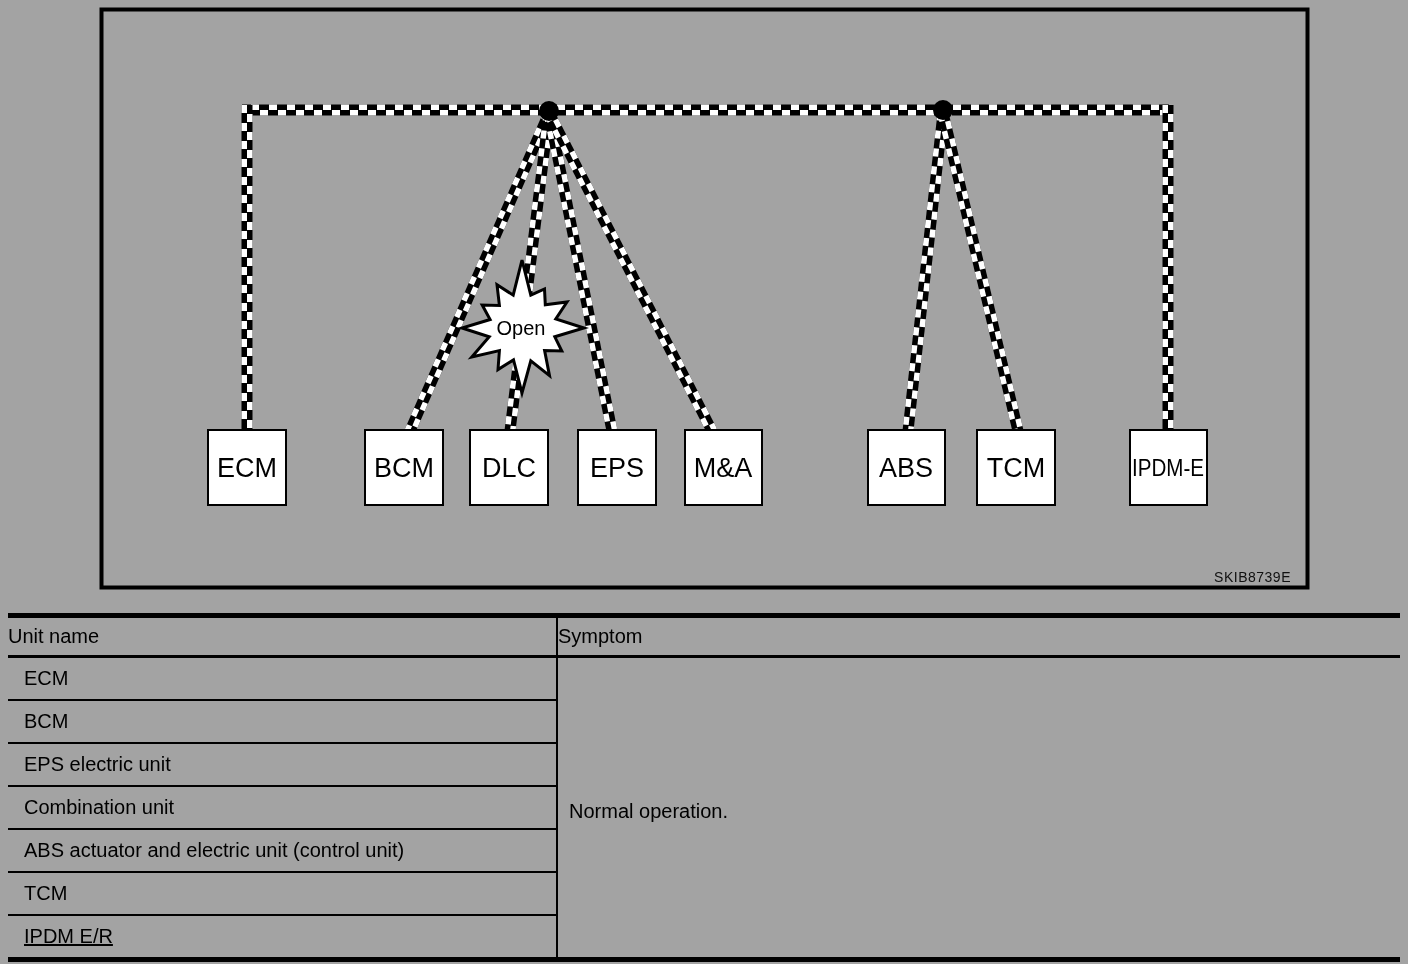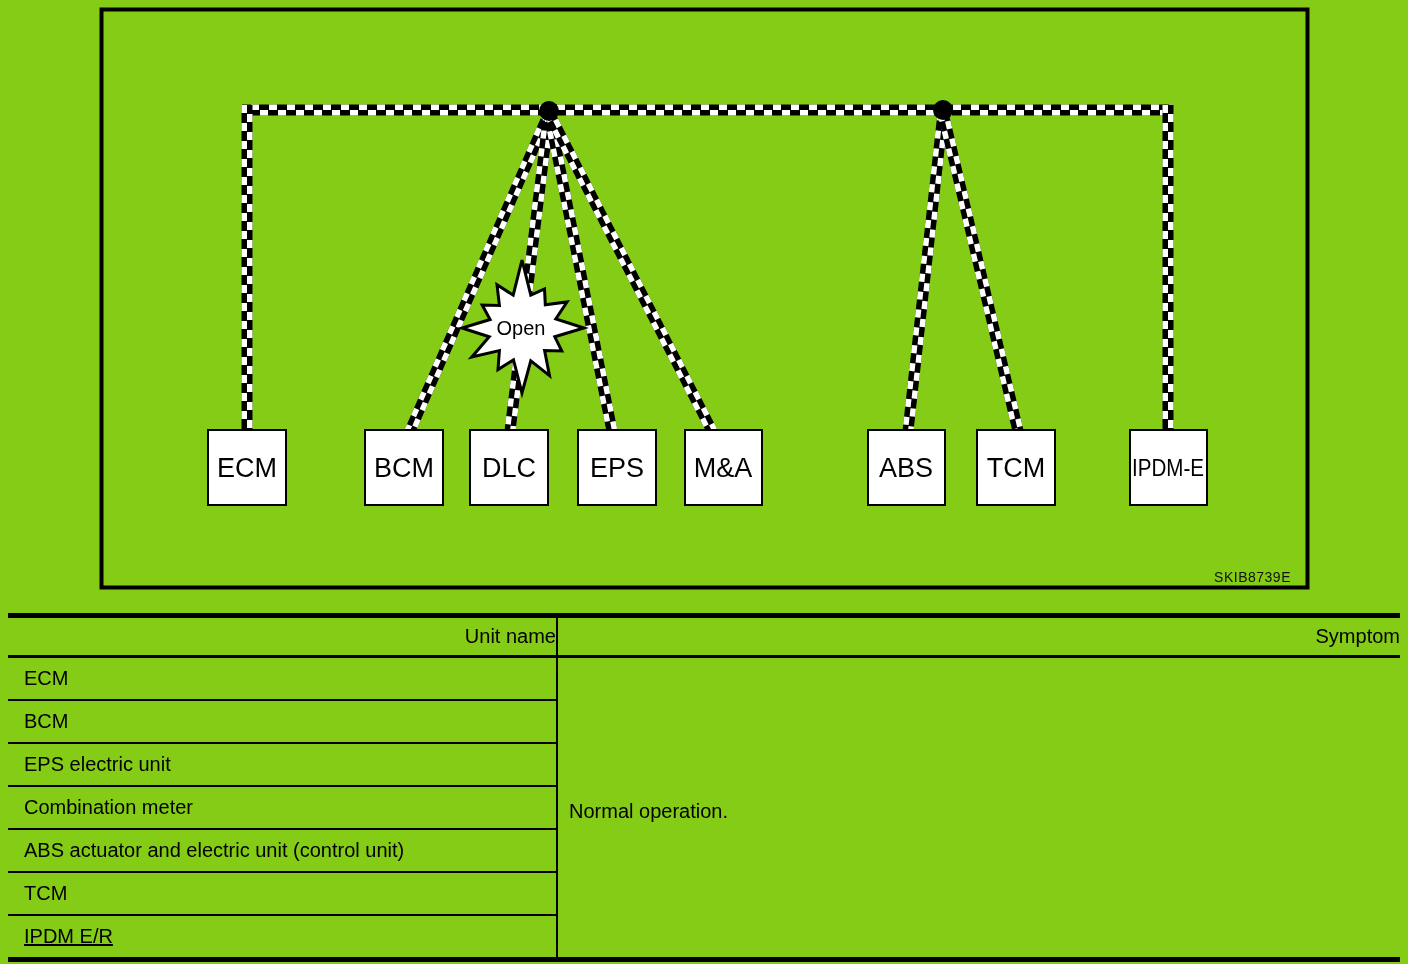--- a/index.html
+++ b/index.html
@@ -9,21 +9,21 @@
     width: 1408px;
     height: 964px;
     overflow: hidden;
     font-family: "Liberation Sans", sans-serif;
     color: #000;
   }
   #page {
     position: relative;
     width: 1408px;
     height: 964px;
-    background: #84cc16;
+    background: #a3a3a3;
   }
   #diagram-svg {
     position: absolute;
     left: 0;
     top: 0;
   }
   .node-label {
     font-family: "Liberation Sans", sans-serif;
     font-size: 27px;
     fill: #000;
@@ -52,21 +52,21 @@
     width: 1392px;
     border-collapse: separate;
     border-spacing: 0;
     table-layout: fixed;
     border-top: 5px solid #000;
     border-bottom: 5px solid #000;
     font-size: 20px;
   }
   table.symptom-table th {
     font-weight: normal;
-    text-align: right;
+    text-align: left;
     vertical-align: middle;
     height: 37px;
     border-bottom: 3px solid #000;
     padding: 0;
   }
   table.symptom-table th.unit-col {
     border-right: 2px solid #000;
   }
   table.symptom-table td.unit-cell {
     height: 41px;
@@ -186,21 +186,21 @@
         <td class="unit-cell">ECM</td>
         <td class="symptom-cell" rowspan="7">Normal operation.</td>
       </tr>
       <tr>
         <td class="unit-cell">BCM</td>
       </tr>
       <tr>
         <td class="unit-cell">EPS electric unit</td>
       </tr>
       <tr>
-        <td class="unit-cell">Combination meter</td>
+        <td class="unit-cell">Combination unit</td>
       </tr>
       <tr>
         <td class="unit-cell">ABS actuator and electric unit (control unit)</td>
       </tr>
       <tr>
         <td class="unit-cell">TCM</td>
       </tr>
       <tr>
         <td class="unit-cell">IPDM E/R</td>
       </tr>

